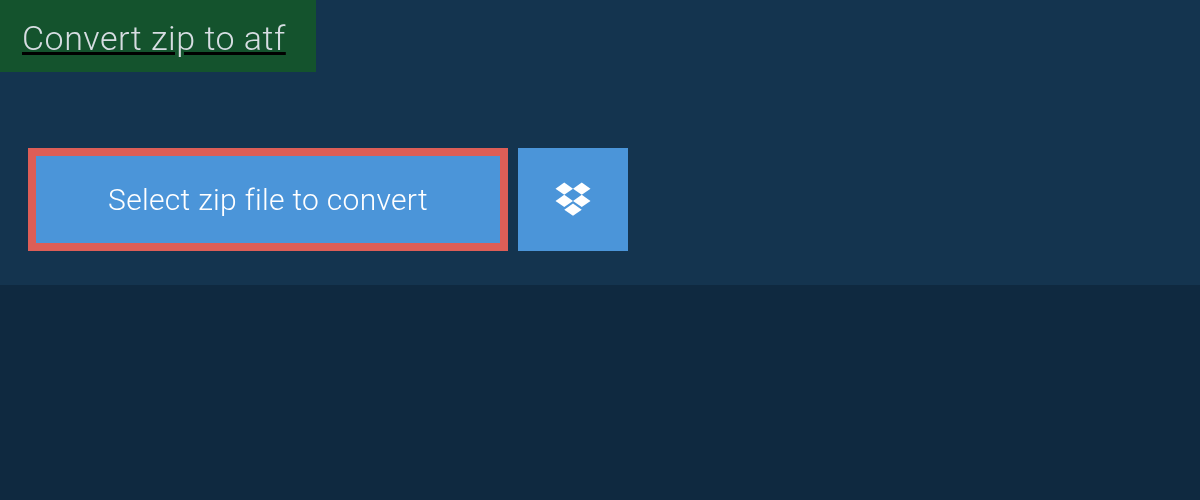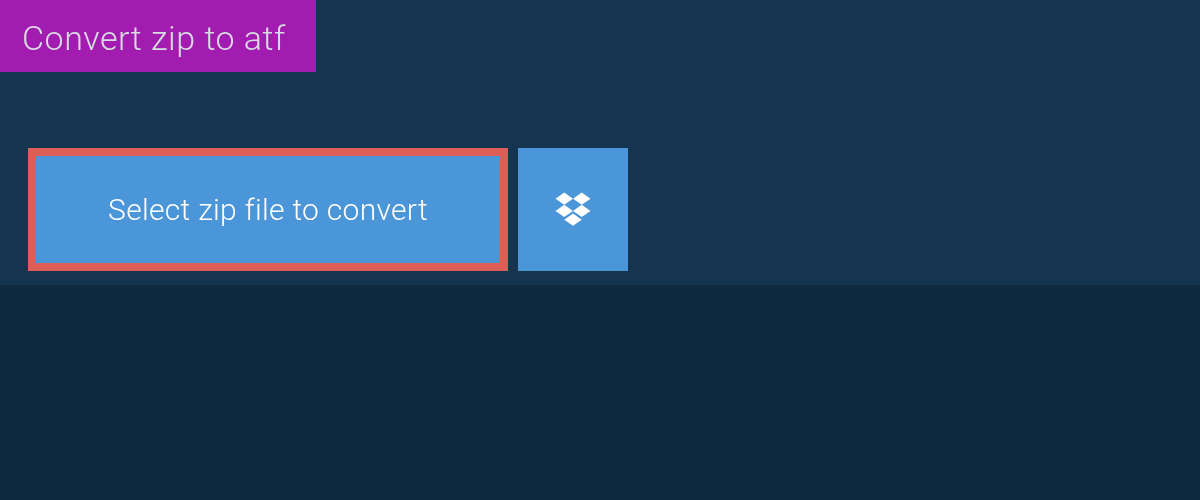--- a/index.html
+++ b/index.html
@@ -22,23 +22,24 @@
     .tab-region {
       background: #14344f;
       height: 285px;
       width: 100%;
       position: relative;
     }
     .tab-header {
       position: absolute;
       top: 0;
       left: 0;
-      background: #a21caf;
+      background: #14532d;
       padding: 18px 30px 14px 22px;
       display: inline-block;
+      text-decoration: underline;
     }
     .tab-title {
       color: #d7dde2;
       font-size: 34px;
       font-weight: 300;
       letter-spacing: 0.5px;
     }
     .button-row {
       position: absolute;
       top: 148px;
@@ -46,21 +47,21 @@
       display: flex;
       gap: 10px;
       align-items: stretch;
     }
     .select-file-button {
       background: #4b95d9;
       border: 8px solid #dd5e57;
       color: #ffffff;
       font-size: 30px;
       font-weight: 300;
-      padding: 36px 42px;
+      padding: 26px 42px;
       display: flex;
       align-items: center;
       justify-content: center;
       cursor: pointer;
       letter-spacing: 0.3px;
       min-width: 480px;
       text-align: center;
     }
     .dropbox-button {
       background: #4b95d9;

